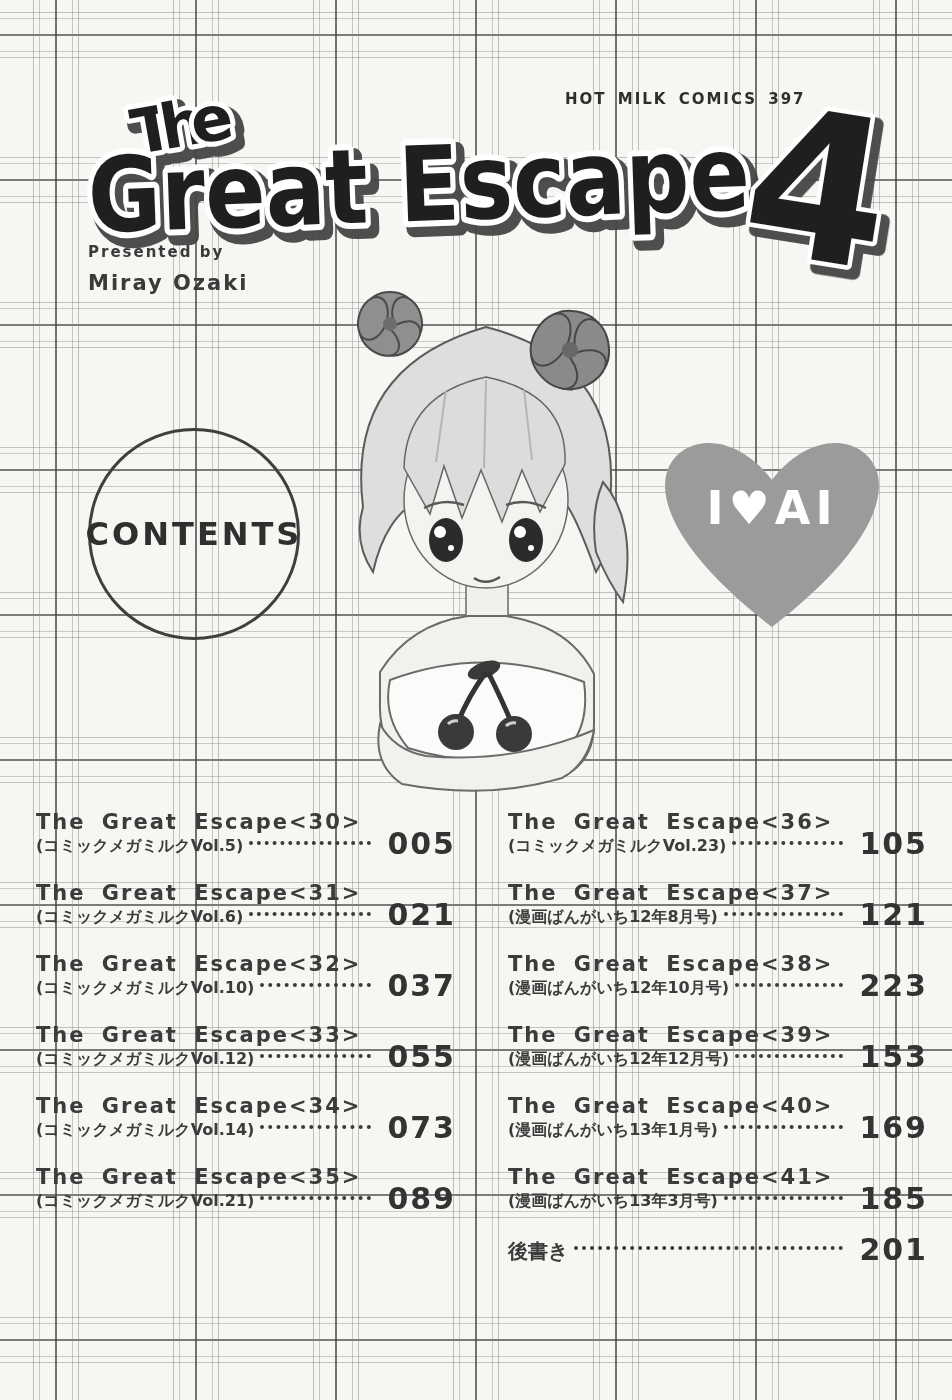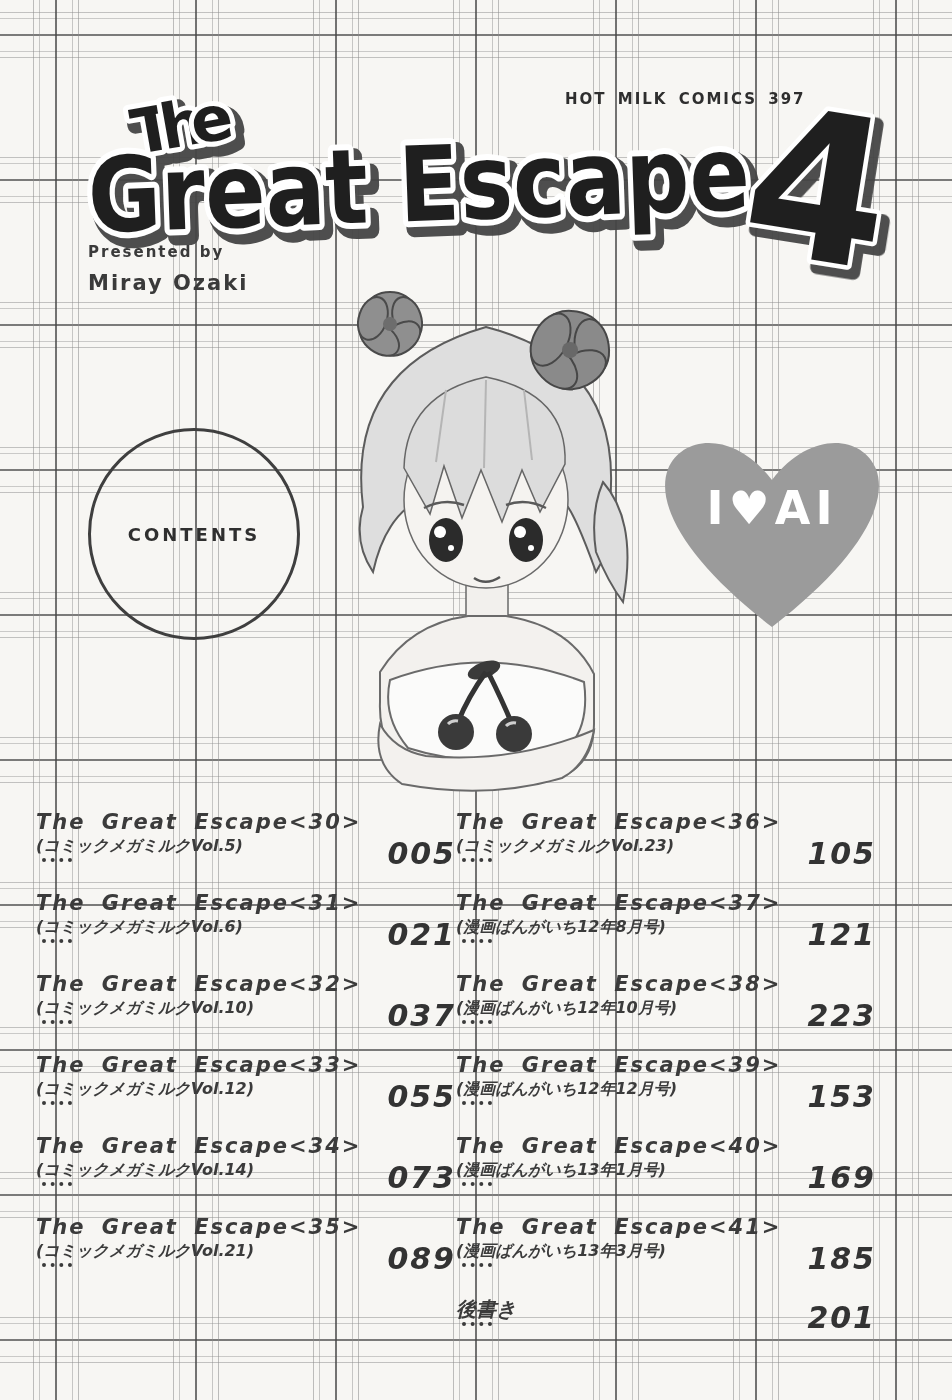--- a/index.html
+++ b/index.html
@@ -51,41 +51,40 @@
   .presented-by { font-size:15px; font-weight:bold; letter-spacing:2px; }
   .author { font-size:21px; font-weight:bold; letter-spacing:2px; margin-top:10px; }
 
   .contents-circle {
     position:absolute; top:428px; left:88px;
     width:212px; height:212px; border-radius:50%;
     border:3px solid #3f3f3f;
     display:flex; align-items:center; justify-content:center;
   }
   .contents-label {
-    font-size:18px; font-weight:bold; letter-spacing:3px; color:#2f2f2f;
+    font-size:32px; font-weight:bold; letter-spacing:3px; color:#2f2f2f;
   }
 
   .heart-wrap { position:absolute; top:422px; left:652px; }
 
   .illustration { position:absolute; top:272px; left:318px; }
 
   .toc {
     position:absolute; top:810px; left:36px;
-    width:892px; display:flex; 
+    width:892px; display:flex; gap:52px;
     color:#3b3b3b;
-    font-style:italic;
   }
   .toc-col { width:420px; }
   .entry { display:flex; align-items:flex-end; margin-bottom:23px; }
   .entry-block { flex:1; min-width:0; }
   .entry-title {
     font-size:21px; font-weight:bold; letter-spacing:2px;
     word-spacing:7px; color:#3b3b3b; white-space:nowrap;
   }
-  .entry-subrow { display:flex; align-items:flex-start;flex-direction:column; }
+  .entry-subrow { display:flex; align-items:center; }
   .entry-source { font-size:16px; font-weight:bold; white-space:nowrap; line-height:24px; }
   .dots { flex:1; border-bottom:4px dotted #3b3b3b; margin:0 4px 6px 6px; min-width:30px; }
   .entry-page {
     font-size:30px; font-weight:bold; letter-spacing:2px;
     line-height:28px; color:#333; margin-left:12px;
   }
   .afterword .entry-source { font-size:20px; font-weight:bold; line-height:26px; }
   .afterword { margin-top:4px; }
 </style>
 </head>

